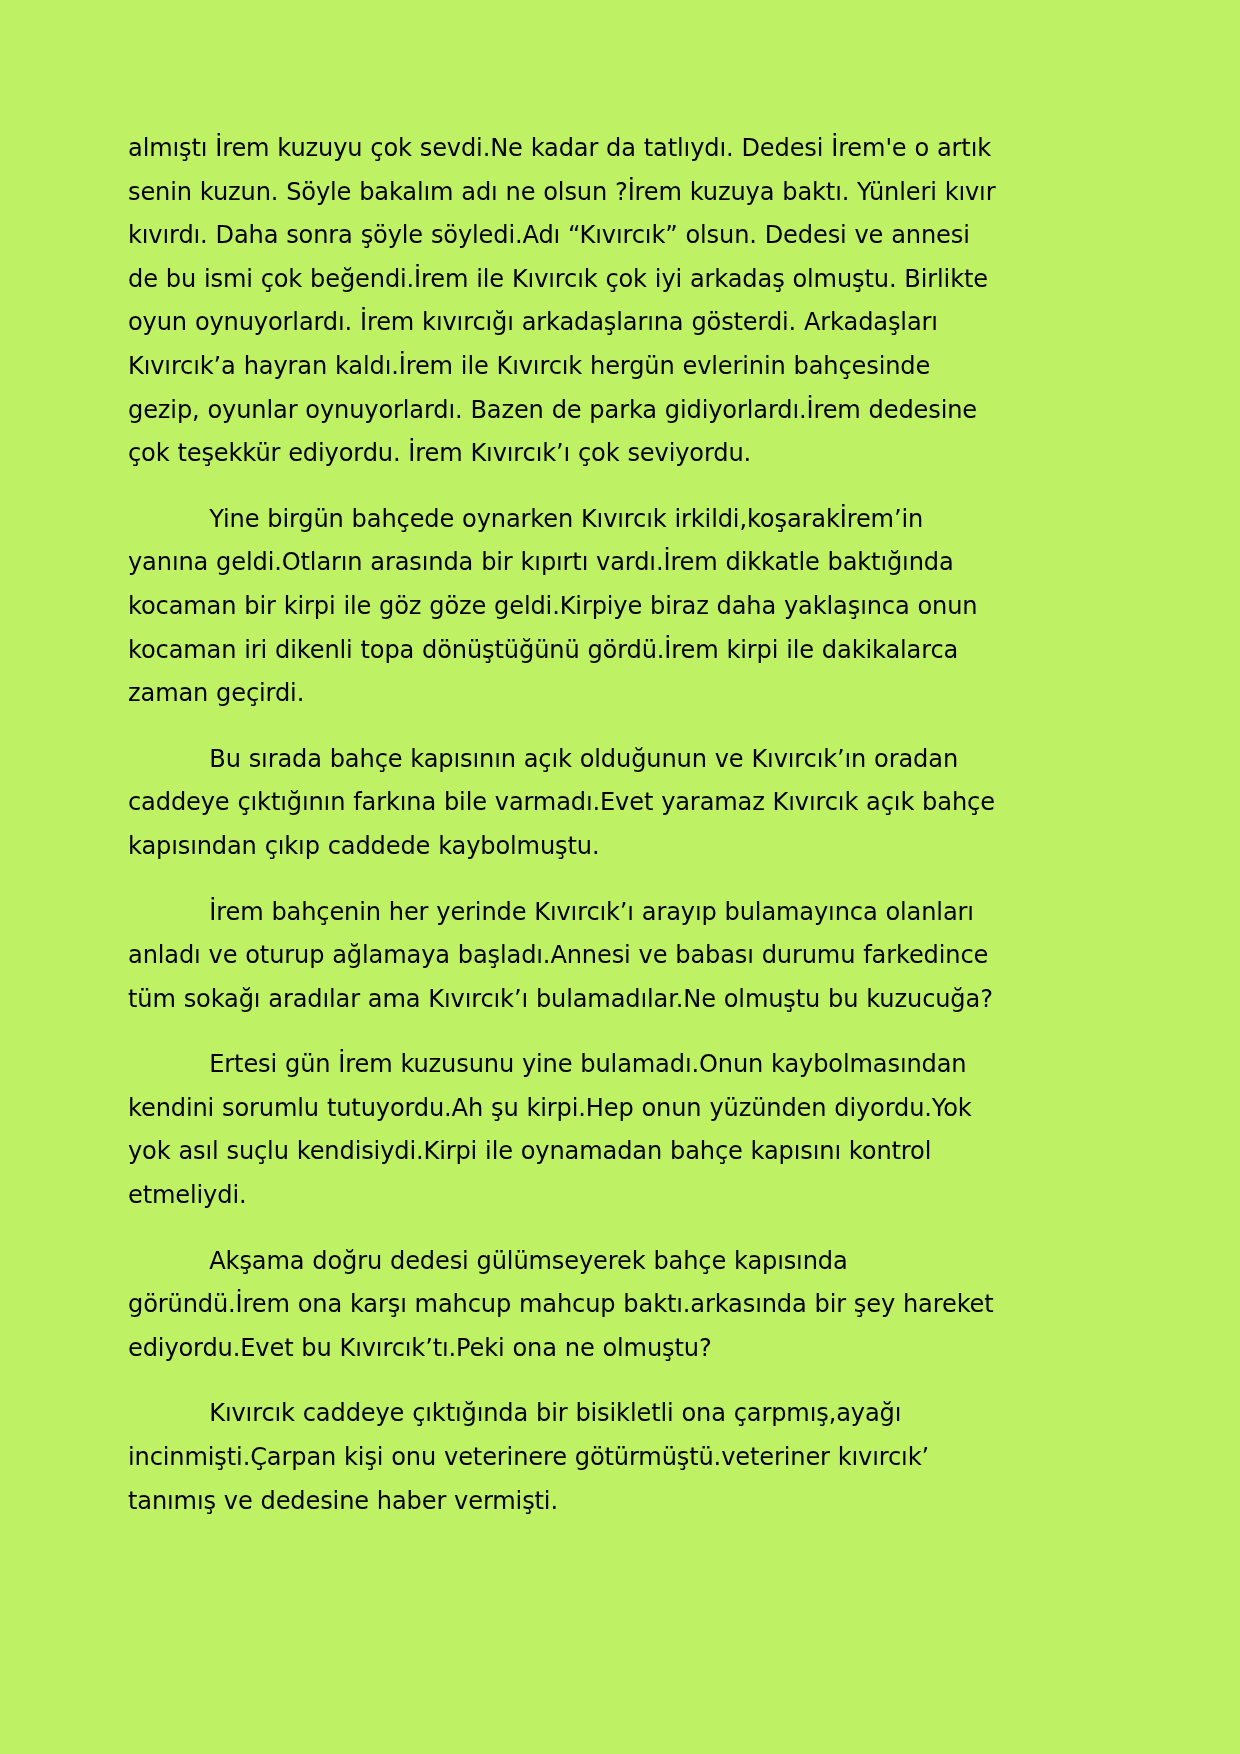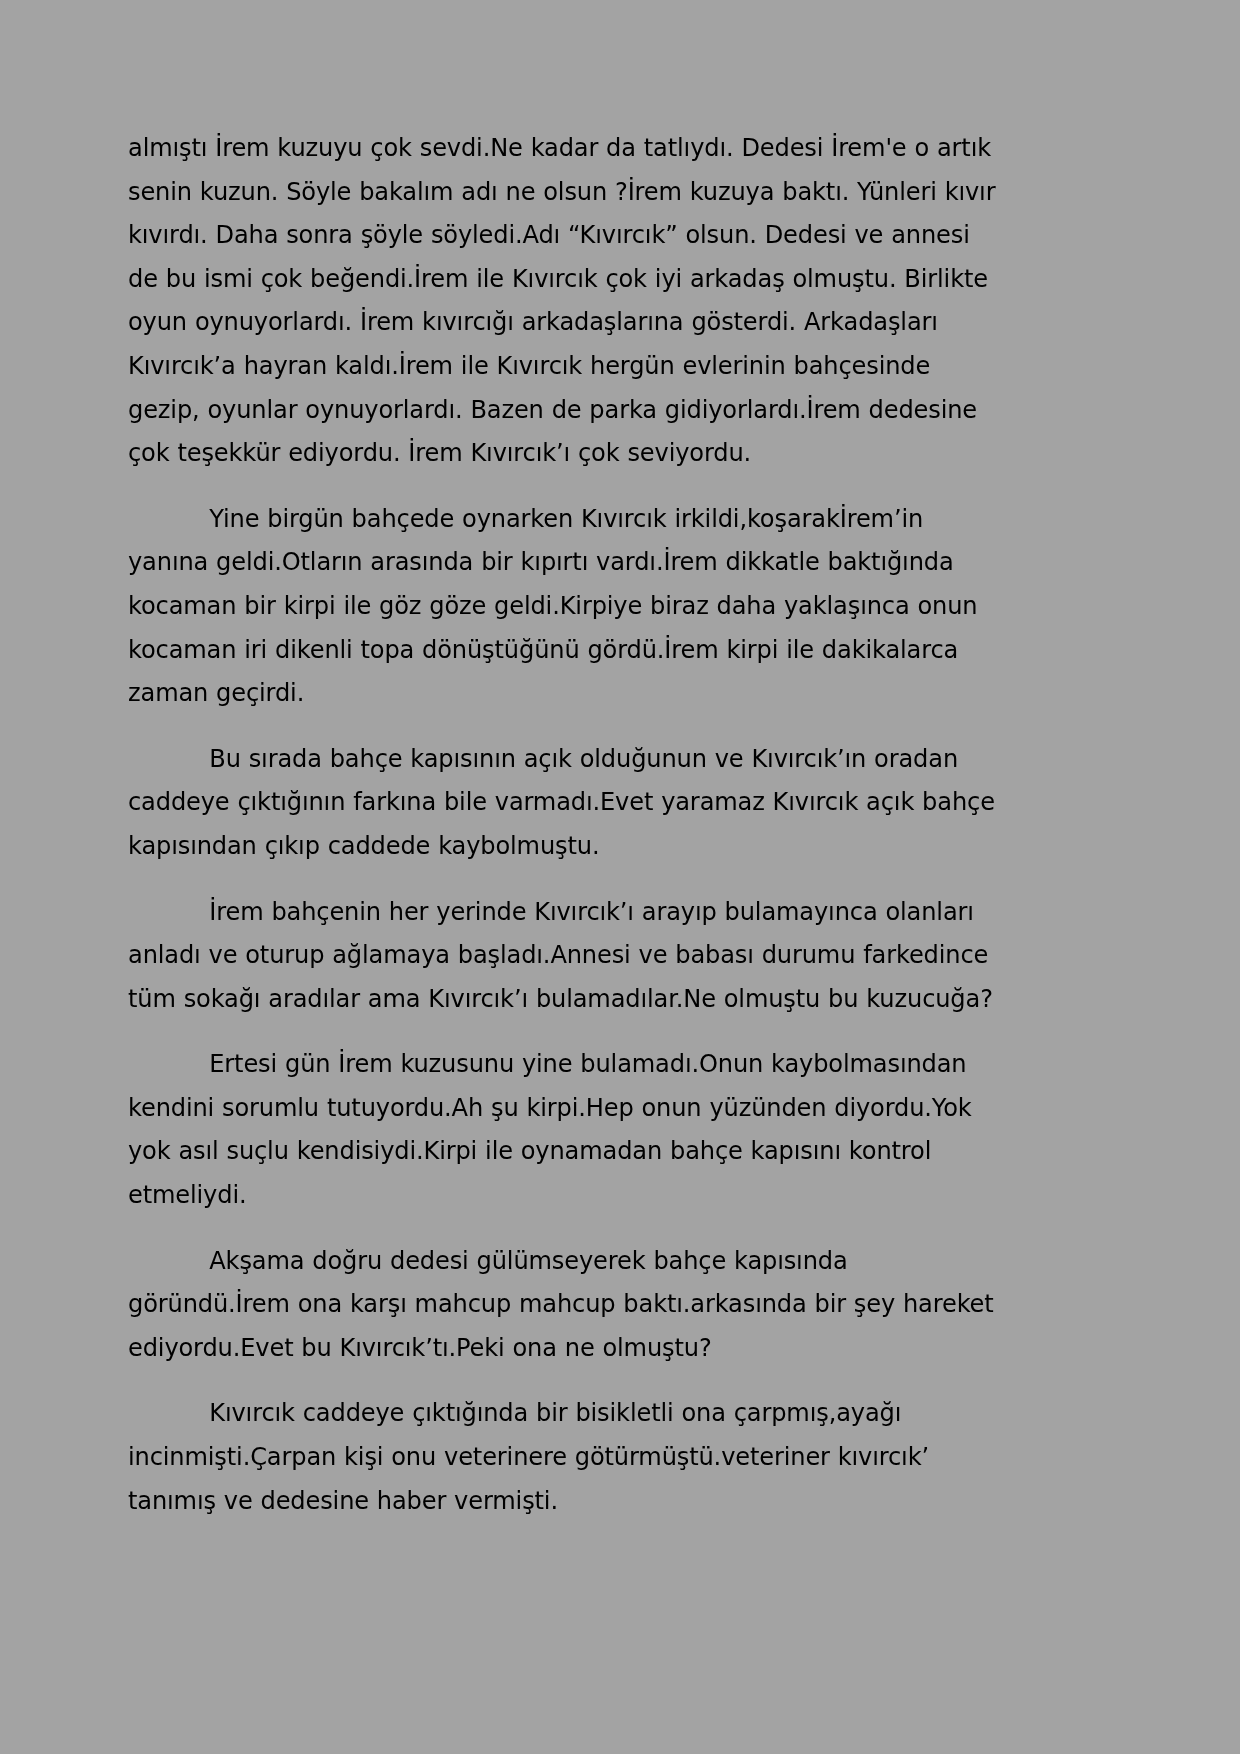--- a/index.html
+++ b/index.html
@@ -6,21 +6,21 @@
   html, body {
     margin: 0;
     padding: 0;
     background: #ffffff;
   }
 
   .page {
     position: relative;
     width: 1240px;
     height: 1754px;
-    background: #a3a3a3;
+    background: #bef264;
     margin: 0 auto;
     overflow: hidden;
     box-sizing: border-box;
   }
 
   .text-body {
     position: absolute;
     left: 128px;
     top: 126px;
     width: 875px;

